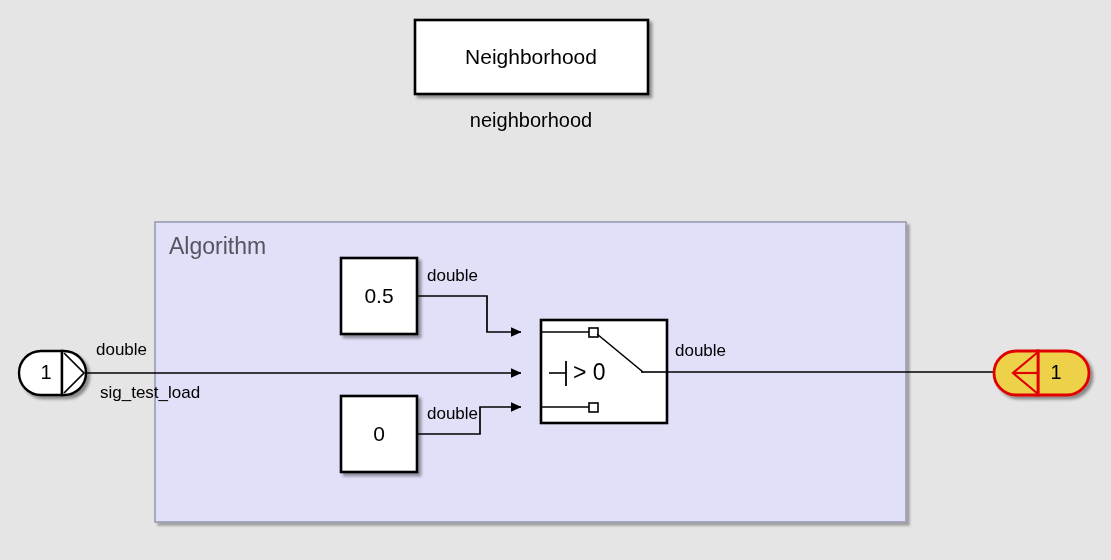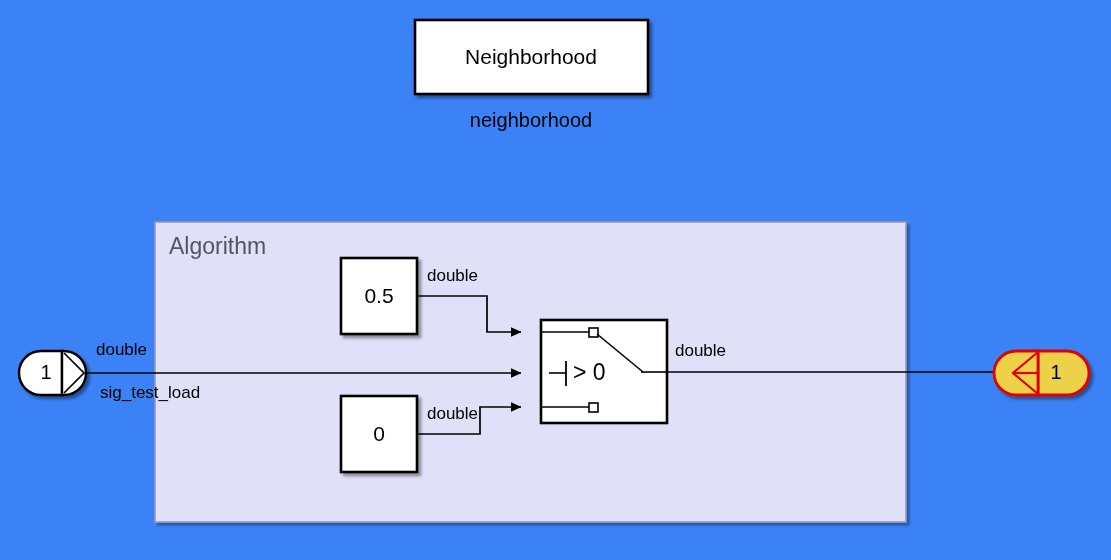--- a/index.html
+++ b/index.html
@@ -4,21 +4,21 @@
 <style>
   html, body {
     margin: 0;
     padding: 0;
     background: #ffffff;
   }
   #canvas {
     position: relative;
     width: 1111px;
     height: 560px;
-    background: #3b82f6;
+    background: #e5e5e5;
     font-family: "Liberation Sans", sans-serif;
     overflow: hidden;
   }
   svg.diagram {
     position: absolute;
     left: 0;
     top: 0;
     width: 1111px;
     height: 560px;
   }

